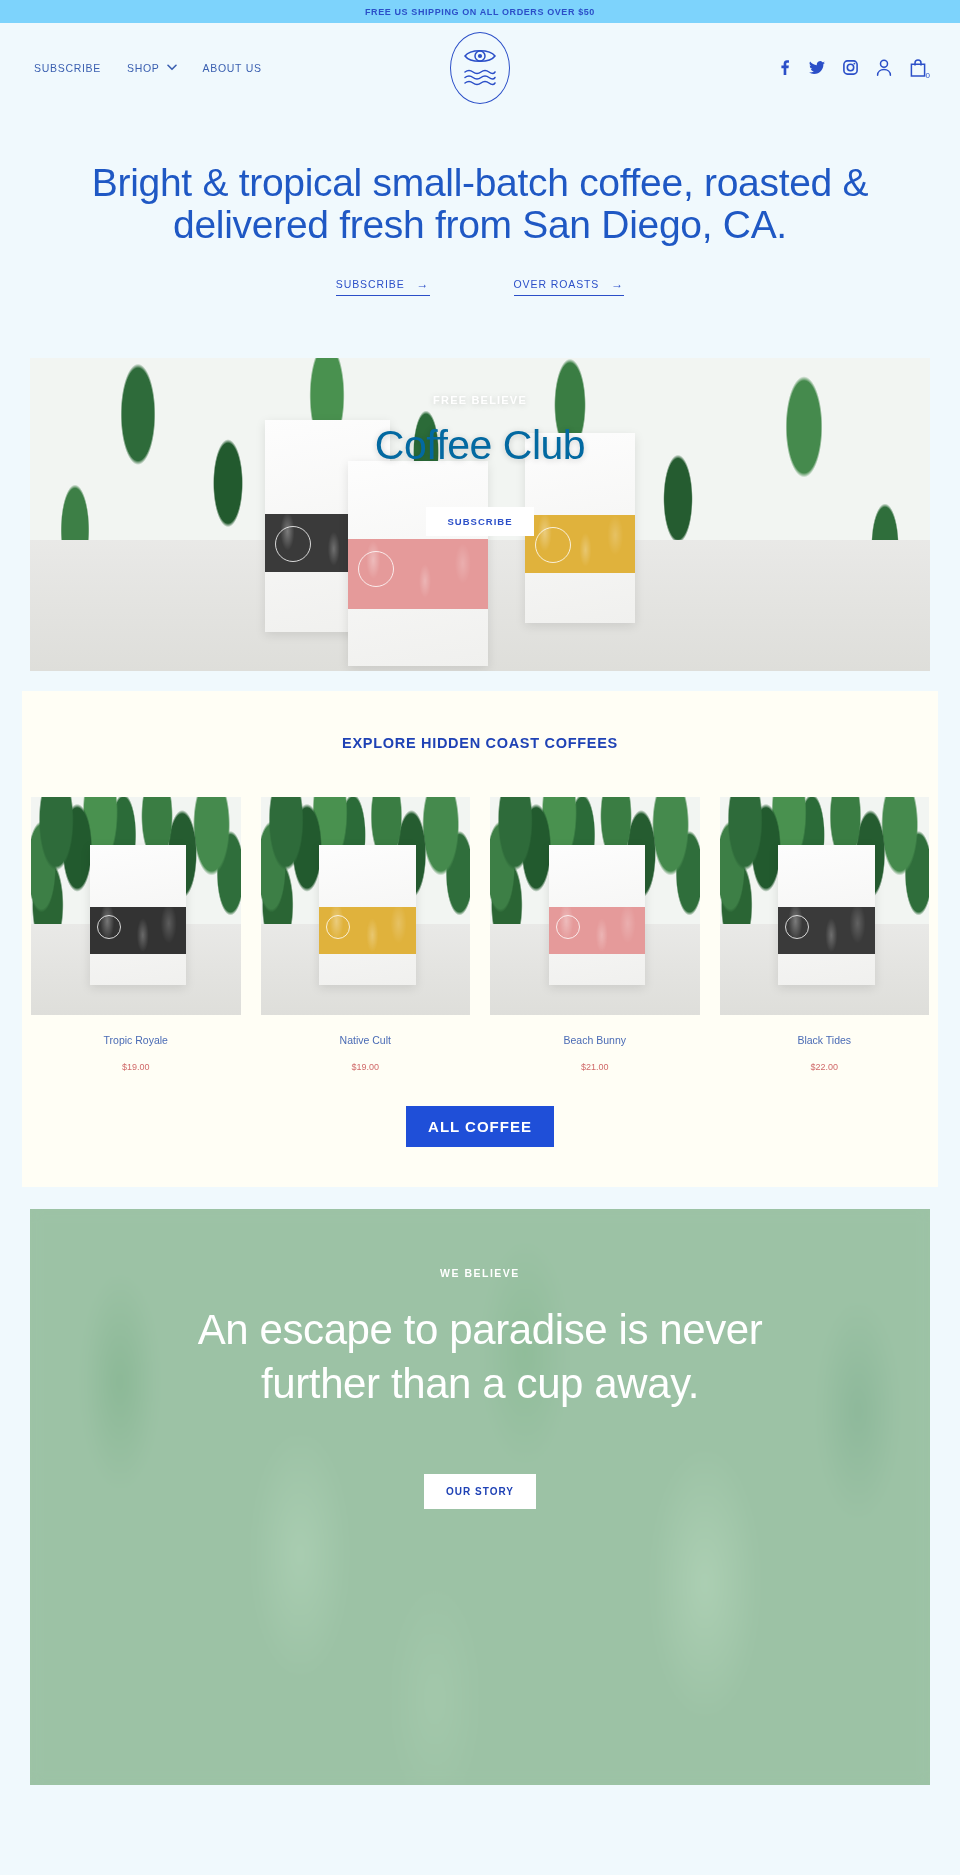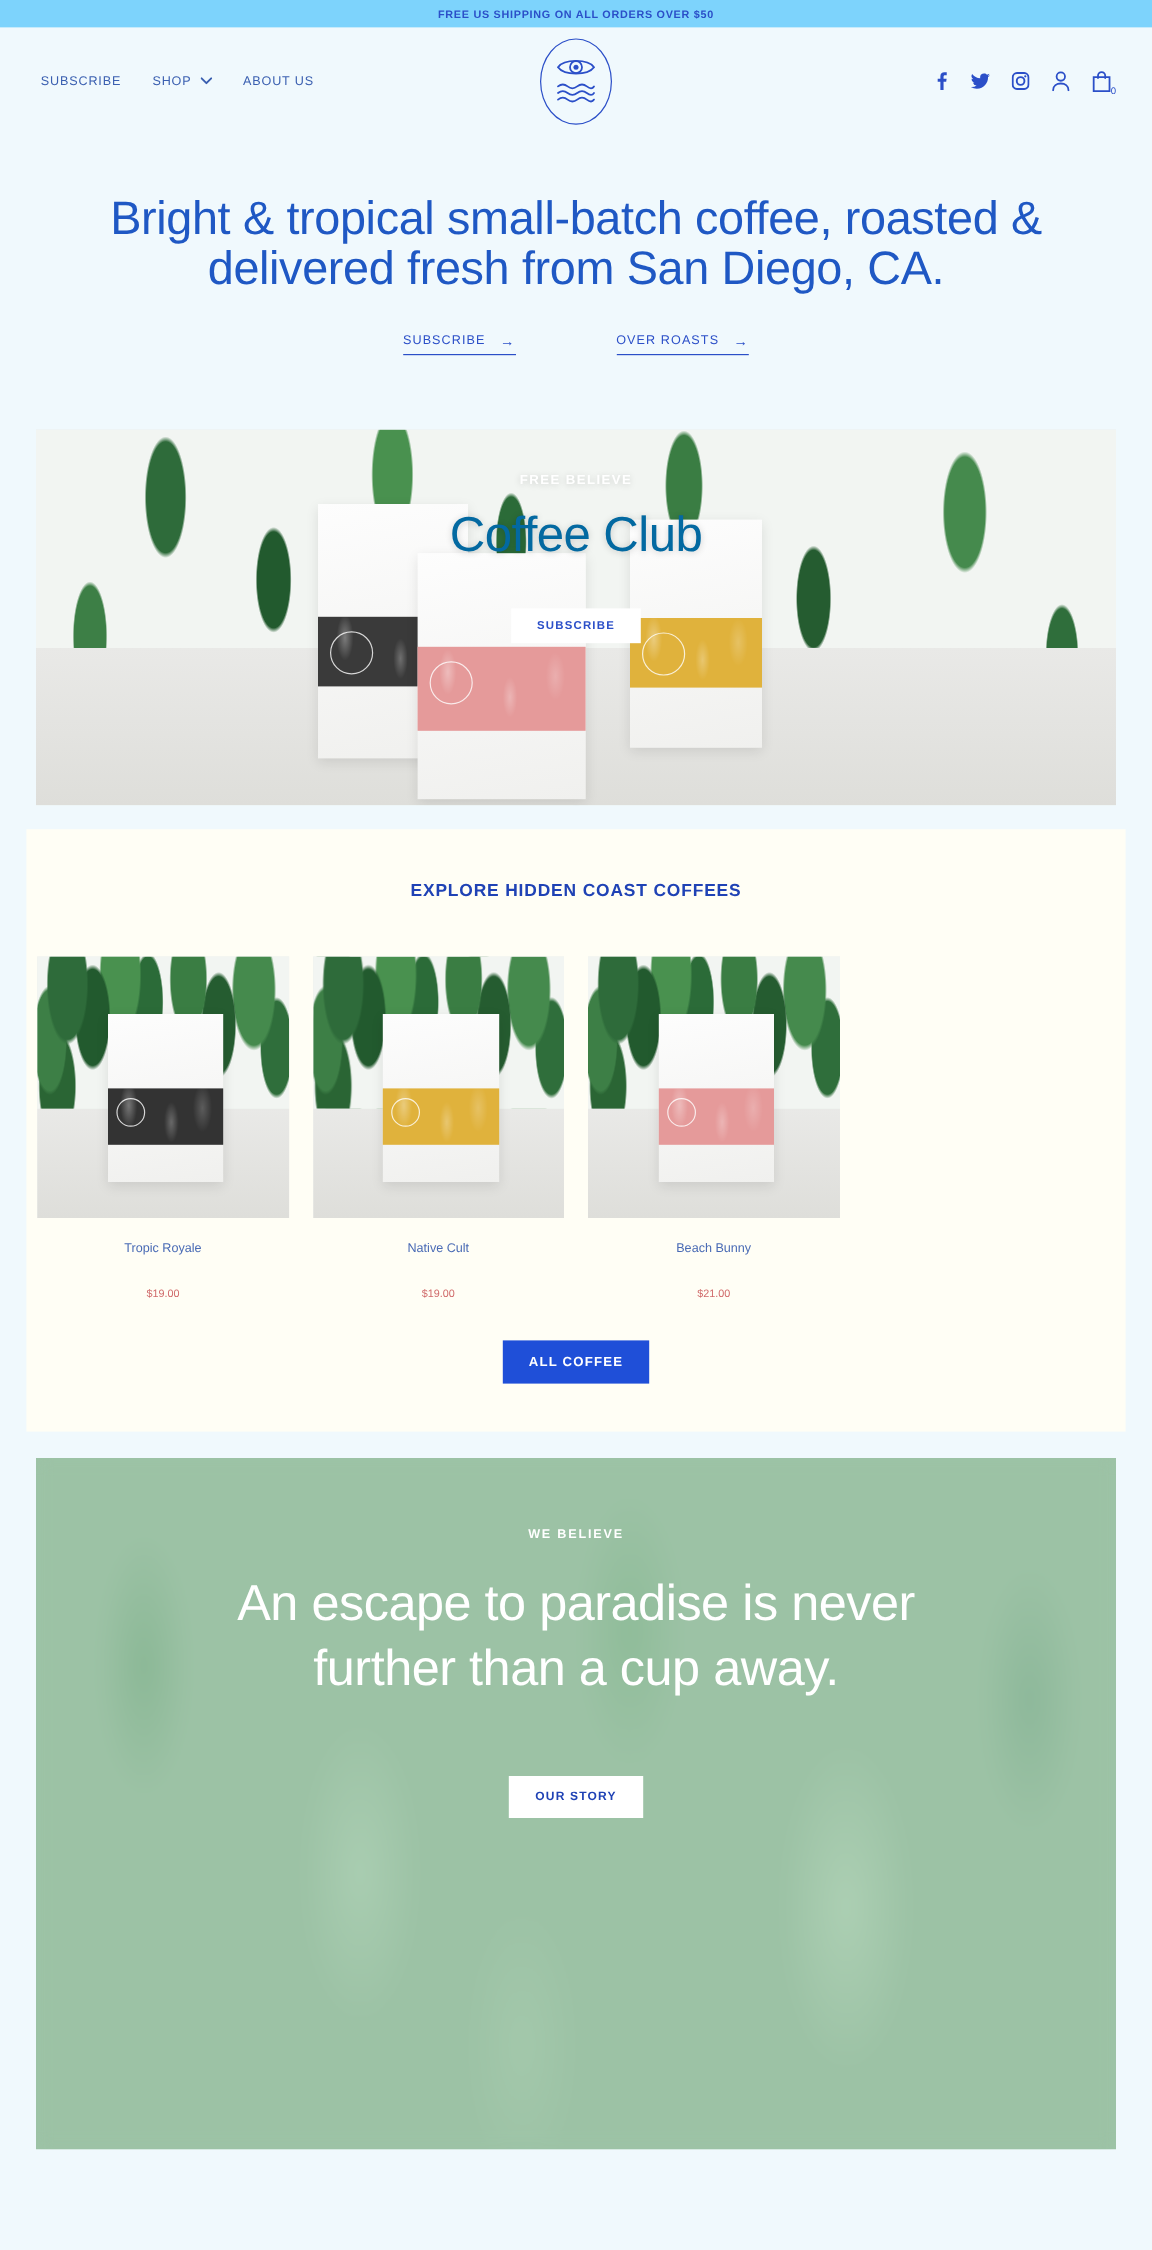--- a/index.html
+++ b/index.html
@@ -238,29 +238,29 @@
     height: 218px;
     overflow: hidden;
     background: #eef1ee;
   }
   .card-name {
     margin-top: 19px;
     font-size: 10.5px;
     color: #4a6bb5;
   }
   .card-price {
-    margin-top: 27px;
+    margin-top: 16px;
     font-size: 9px;
     color: #d06a6a;
   }
   .all-btn-wrap { margin-top: 34px; text-align: center; }
   .all-btn {
     background: #1f4fd8;
     color: #fff;
-    font-size: 11px;
+    font-size: 15px;
     font-weight: 700;
     letter-spacing: 1px;
     padding: 12px 22px;
     border: none;
     cursor: pointer;
     font-family: "Liberation Sans", sans-serif;
   }
 
   
   .believe-outer { padding: 22px 30px 23px 30px; }
@@ -479,20 +479,33 @@
           <div class="bag" style="left:28%; top:22%; width:46%; height:64%;">
             <div class="bag-label" style="top:44%; height:34%; background-color:#e59a9a;">
               <div class="bag-badge" style="width:24px;height:24px;top:8px;left:7px;"></div>
             </div>
           </div>
         </div>
         <div class="card-name">Beach Bunny</div>
         <div class="card-price">$21.00</div>
       </div>
 
+      <div class="card">
+        <div class="card-img">
+          <div class="leaf-bg" style="bottom:42%;"></div>
+          <div class="marble" style="height:42%;"></div>
+          <div class="bag" style="left:28%; top:22%; width:46%; height:64%;">
+            <div class="bag-label" style="top:44%; height:34%; background-color:#3a3a3a;">
+              <div class="bag-badge" style="width:24px;height:24px;top:8px;left:7px;"></div>
+            </div>
+          </div>
+        </div>
+        <div class="card-name">Black Tides</div>
+        <div class="card-price">$22.00</div>
+      </div>
 
     </div>
 
     <div class="all-btn-wrap">
       <button class="all-btn">ALL COFFEE</button>
     </div>
   </div>
 </section>
 
 <section class="believe-outer">

